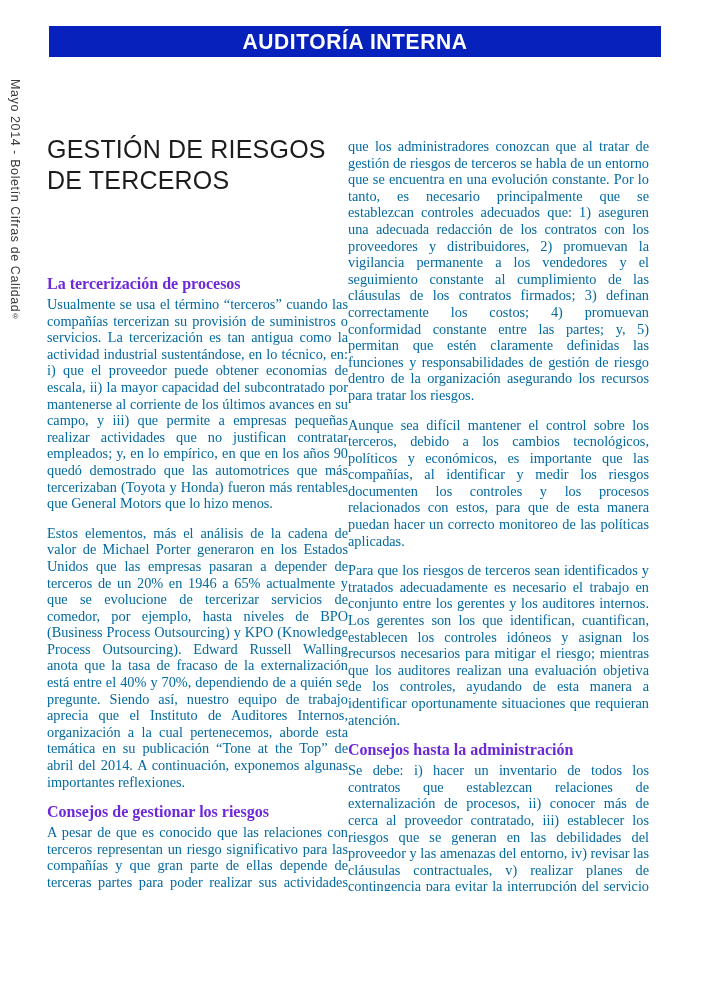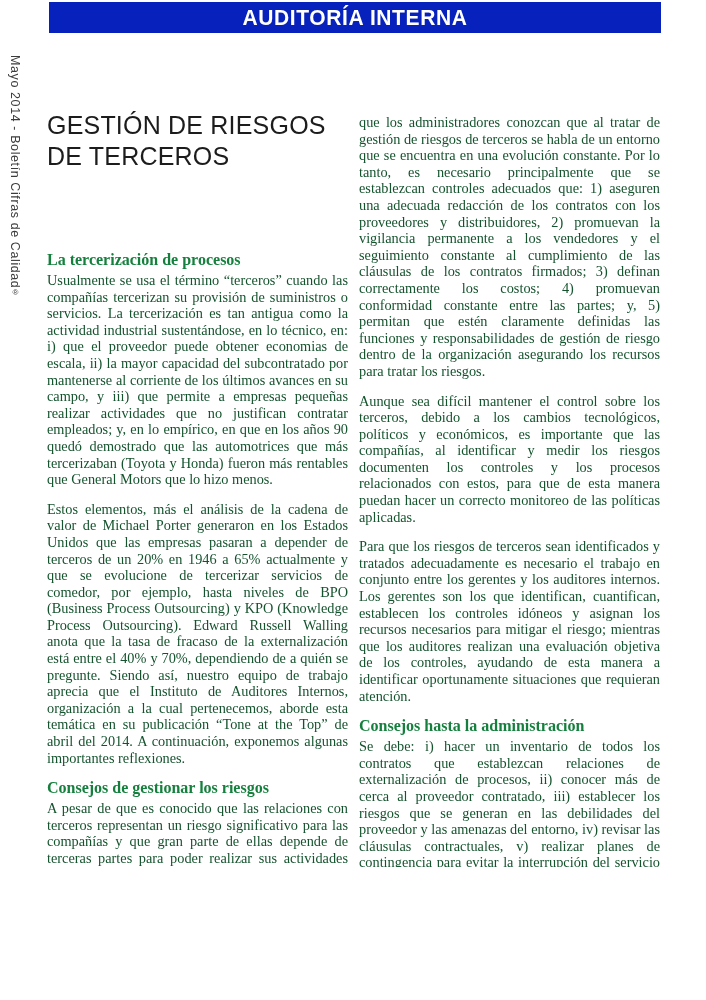--- a/index.html
+++ b/index.html
@@ -5,20 +5,21 @@
   html, body { margin: 0; padding: 0; background: #ffffff; }
 
   .page {
     position: relative;
     width: 706px;
     height: 867px;
     background: #ffffff;
     overflow: hidden;
     font-family: "Liberation Serif", serif;
     color: #151515;
+    margin-top: 24px;
   }
 
   
   .banner {
     position: absolute;
     left: 49px;
     top: 2px;
     width: 612px;
     height: 31px;
     display: flex;
@@ -62,49 +63,48 @@
     color: #111111;
   }
 
   
   .content {
     position: absolute;
     left: 47px;
     top: 106px;
     width: 613px;
     display: flex;
-    gap: 11px;
   }
   .col { width: 301px; }
 
   .article-title {
     font-family: "Liberation Sans", sans-serif;
     font-size: 25px;
     line-height: 1.22;
     font-weight: 400;
     color: #1c1c1c;
     letter-spacing: 0.2px;
     margin: 4px 0 0 0;
   }
 
   .section-heading {
     font-weight: 700;
     font-size: 16px;
     margin: 0 0 3px 0;
-    color: #15803d;
+    color: #6d28d9;
   }
   .heading-after-title { margin-top: 80px; }
   .heading-spaced { margin-top: 13px; }
 
   p.body {
     font-size: 14.3px;
     line-height: 16.6px;
     text-align: justify;
     margin: 0 0 13px 0;
-    color: #14532d;
+    color: #0369a1;
   }
   p.body:last-child { margin-bottom: 0; }
 
   
   p.continues {
     text-align-last: justify;
     margin-bottom: 0;
   }
 
   .col-right { padding-top: 8px; }

